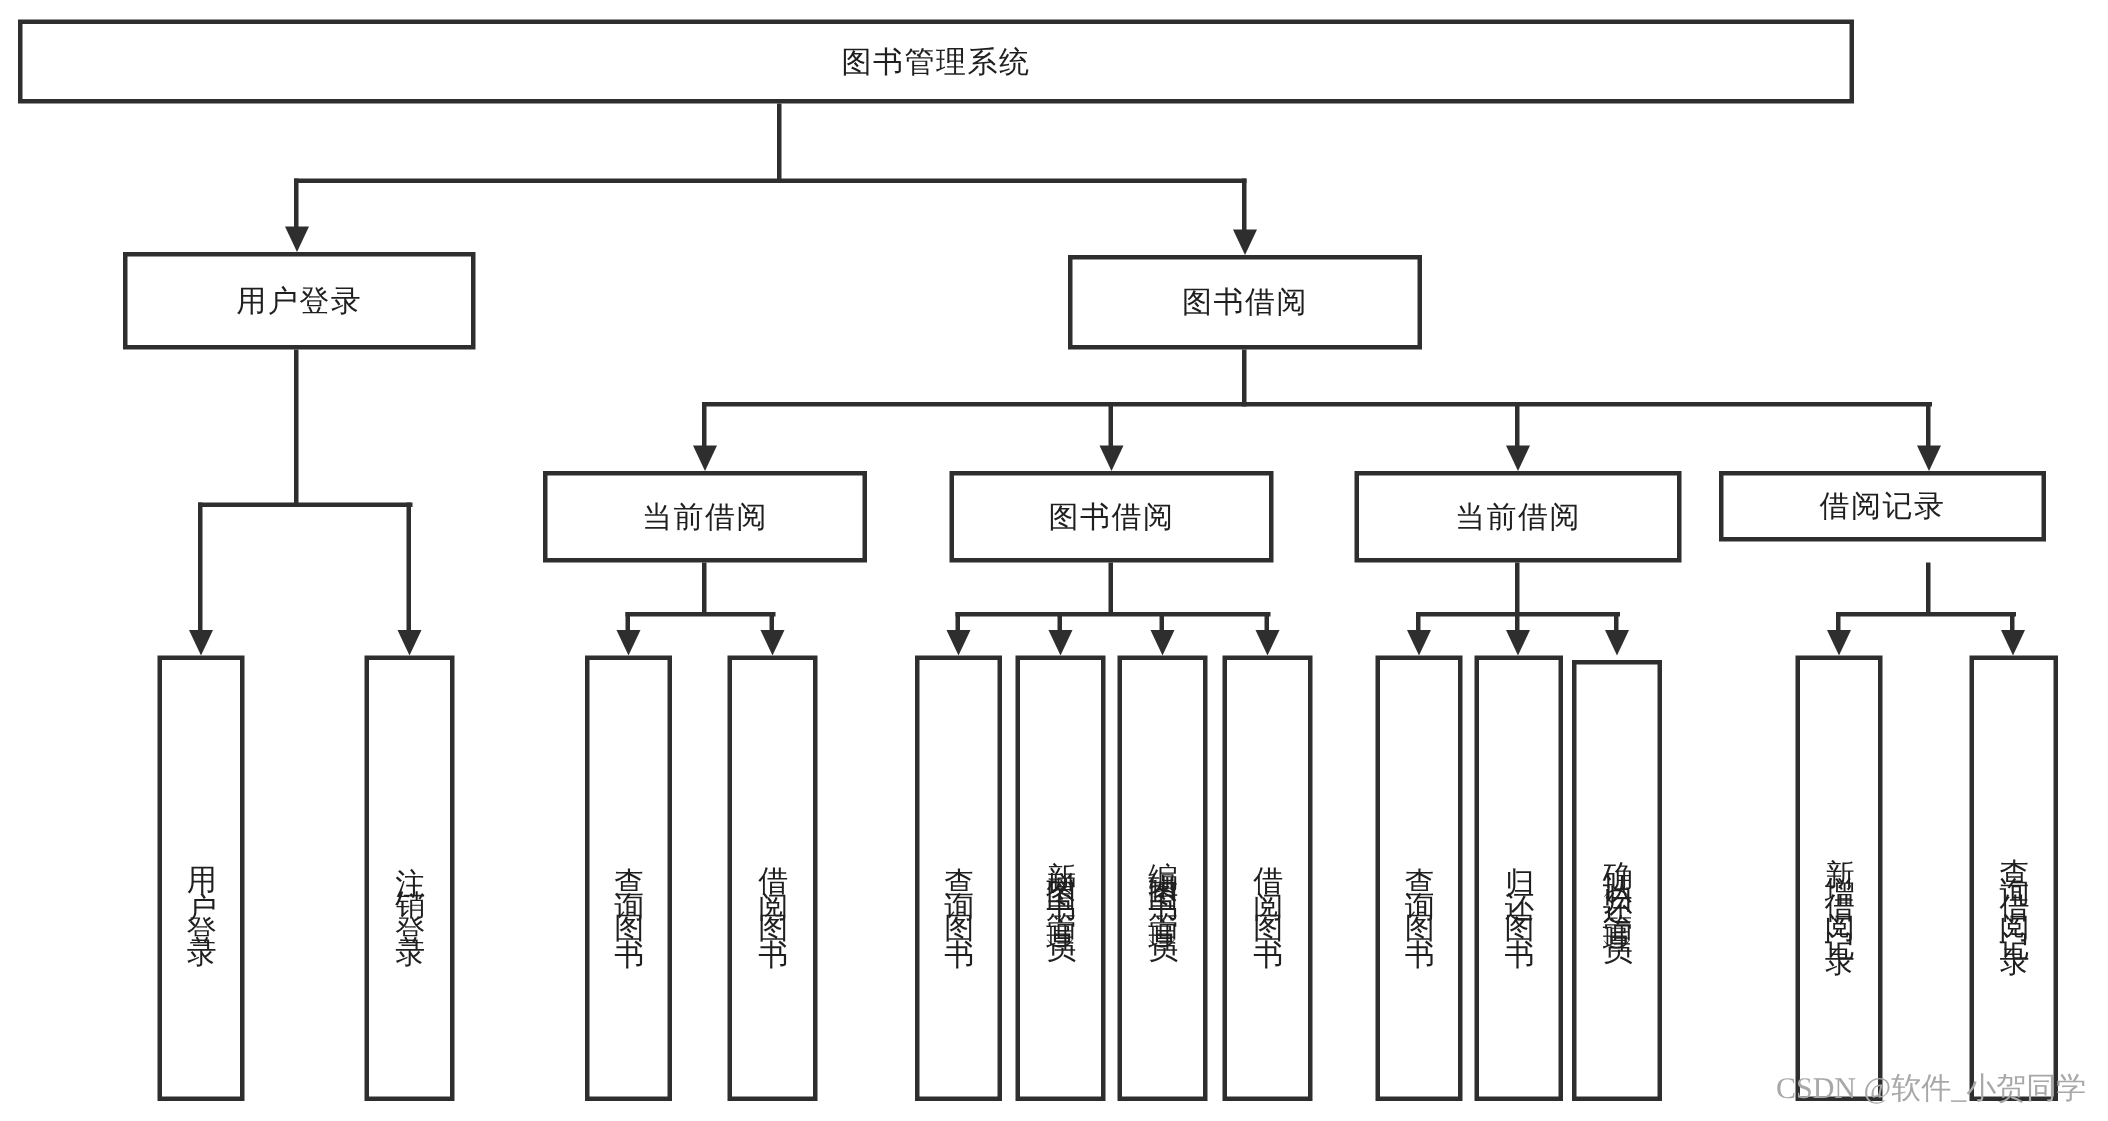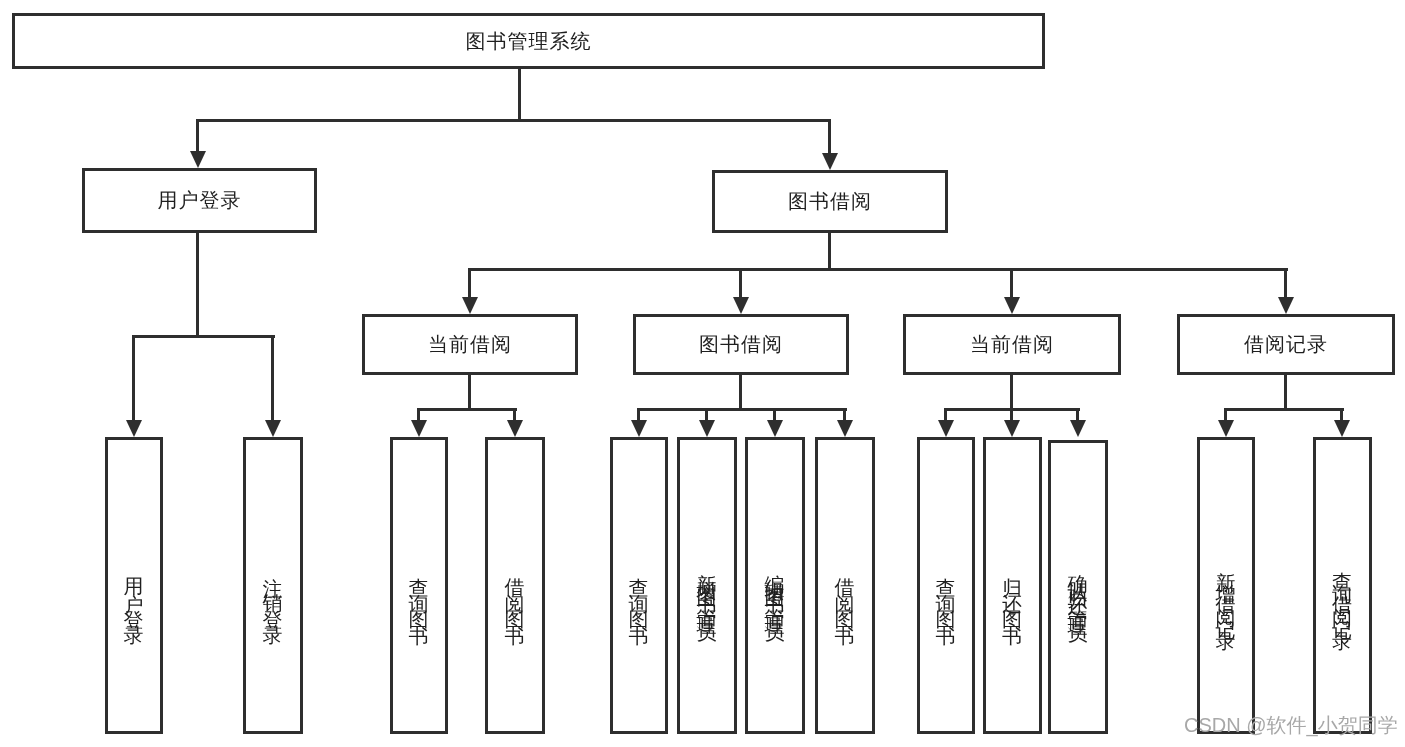--- a/index.html
+++ b/index.html
@@ -50,28 +50,29 @@
     border-top: 17px solid #2e2e2e;
   }
   .watermark {
     position: absolute;
     left: 1184px;
     top: 712px;
     font-size: 20px;
     color: #a8a8a8;
     white-space: nowrap;
     z-index: 5;
+    font-family: Liberation Serif, serif;
   }
 </style>
 </head>
 <body>
 
 <div class="canvas">
 
-  <div class="node" style="left:12px; top:13px; width:1033px; height:56px;text-align:center;">
+  <div class="node" style="left:12px; top:13px; width:1224px; height:56px;text-align:center;">
     <span class="label-h">图书管理系统</span>
   </div>
 
   <div class="vline" style="left:518px; top:69px; width:3px; height:52px;"></div>
   <div class="hline" style="left:196px; top:119px; width:635px; height:3px;"></div>
   <div class="vline" style="left:196px; top:119px; width:3px; height:34px;"></div>
   <div class="arrow" style="left:190px; top:151px;"></div>
   <div class="vline" style="left:828px; top:119px; width:3px; height:36px;"></div>
   <div class="arrow" style="left:822px; top:153px;"></div>
 
@@ -102,21 +103,21 @@
 
   <div class="node" style="left:362px; top:314px; width:216px; height:61px;">
     <span class="label-h">当前借阅</span>
   </div>
   <div class="node" style="left:903px; top:314px; width:218px; height:61px;">
     <span class="label-h">当前借阅</span>
   </div>
   <div class="node" style="left:633px; top:314px; width:216px; height:61px;">
     <span class="label-h">图书借阅</span>
   </div>
-  <div class="node" style="left:1177px; top:314px; width:218px; height:61px;">
+  <div class="node" style="left:1146px; top:314px; width:218px; height:47px;">
     <span class="label-h">借阅记录</span>
   </div>
 
   <div class="vline" style="left:468px; top:375px; width:3px; height:35px;"></div>
   <div class="hline" style="left:417px; top:408px; width:100px; height:3px;"></div>
   <div class="vline" style="left:417px; top:408px; width:3px; height:14px;"></div>
   <div class="arrow" style="left:411px; top:420px;"></div>
   <div class="vline" style="left:513px; top:408px; width:3px; height:14px;"></div>
   <div class="arrow" style="left:507px; top:420px;"></div>
 

